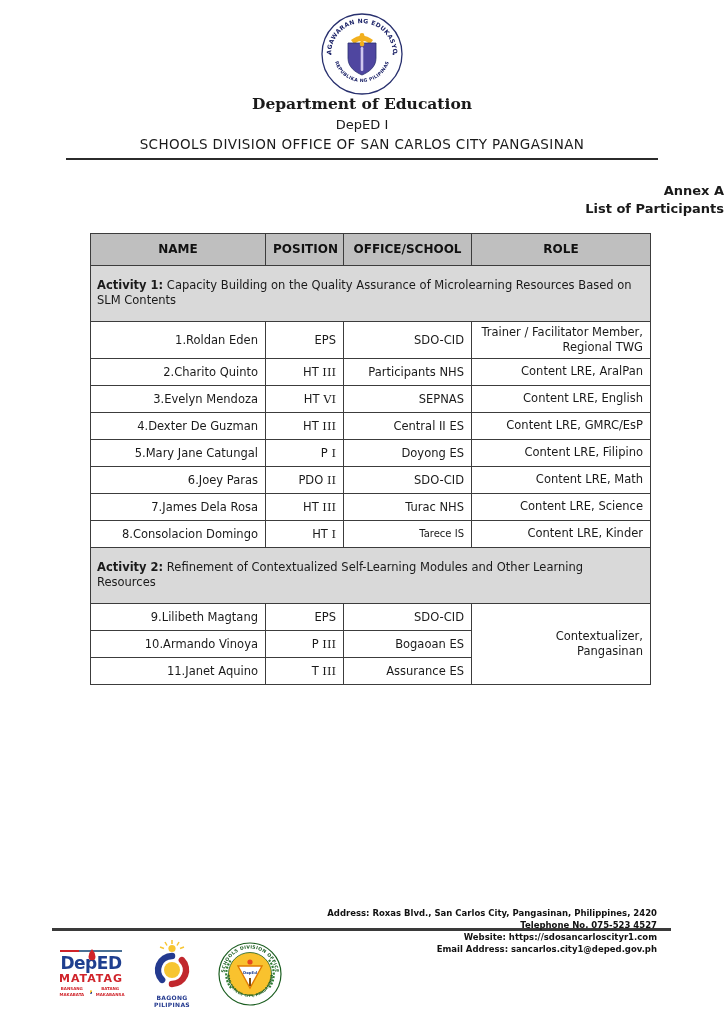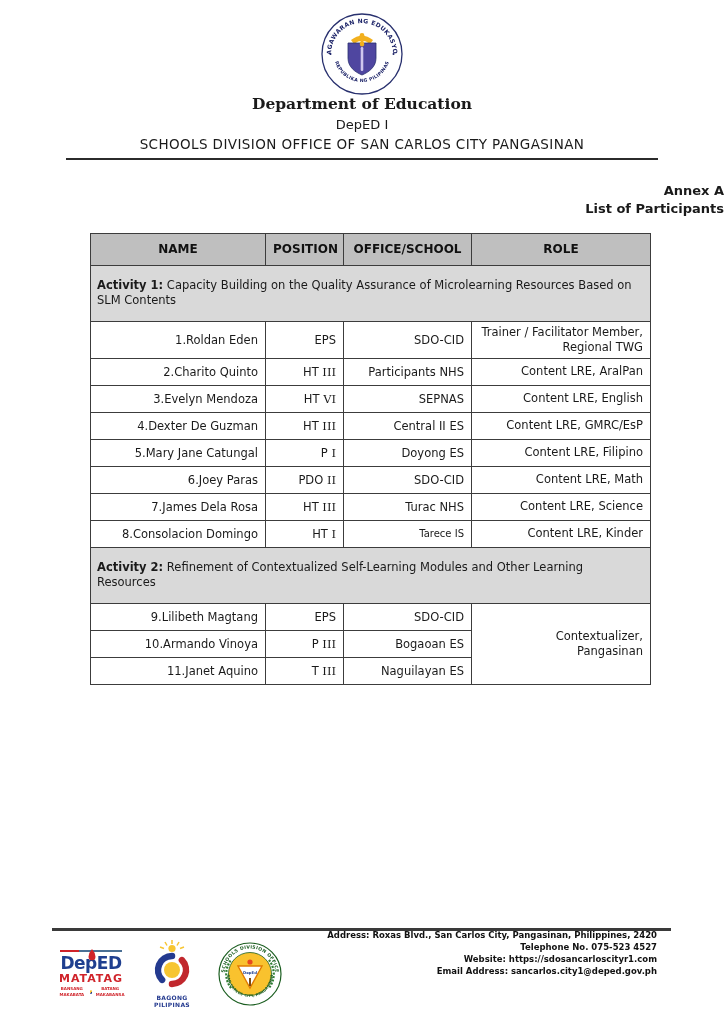--- a/index.html
+++ b/index.html
@@ -36,21 +36,21 @@
   }
   tr.participant-row{height:27px;text-align:right;}
   .cell-name .num{display:inline-block;min-width:25px;}
   .roman{font-family:"DejaVu Serif",serif;}
   .cell-small{font-size:10px;}
   .role-cell{white-space:pre-line;line-height:1.3;}
   
   .footer-rule{position:absolute;left:52px;top:928px;width:619px;height:2.5px;background:#3a3a3a;}
   .footer-logos{position:absolute;left:56px;top:939px;display:flex;align-items:center;gap:15px;}
   .contact-block{
-    position:absolute;top:929px;right:67px;text-align:right;
+    position:absolute;top:907px;right:67px;text-align:right;
     font-size:8.5px;font-weight:bold;line-height:12px;color:#111;
   }
   
   .deped-logo{width:70px;text-align:center;position:relative;}
   .deped-topline{height:2.5px;background:linear-gradient(to right,#d0232a 0 30%,#4a6f94 30% 100%);margin:0 4px 2px;}
   .deped-word{font-size:17px;font-weight:bold;color:#1f3f8f;letter-spacing:-0.5px;line-height:1.05;position:relative;display:inline-block;}
   .deped-flame{position:absolute;left:52%;top:-6px;transform:translateX(-50%);}
   .deped-matatag{font-size:11px;font-weight:bold;color:#d0232a;letter-spacing:1px;line-height:1.15;}
   .deped-slogan{display:flex;justify-content:center;align-items:center;gap:2px;font-size:4px;font-weight:bold;color:#d0232a;line-height:1.4;}
   .mini-emblem{width:4px;height:4px;border-radius:50%;background:linear-gradient(135deg,#f7c531 50%,#243a8f 50%);display:inline-block;}
@@ -177,21 +177,21 @@
 Pangasinan</td>
       </tr>
       <tr class="participant-row">
         <td class="cell-name"><span class="num">10.</span>Armando Vinoya</td>
         <td>P <span class="roman">III</span></td>
         <td>Bogaoan ES</td>
       </tr>
       <tr class="participant-row">
         <td class="cell-name"><span class="num">11.</span>Janet Aquino</td>
         <td>T <span class="roman">III</span></td>
-        <td>Naguilayan ES</td>
+        <td>Assurance ES</td>
       </tr>
     </tbody>
 </table>
 
 <div class="footer-rule"></div>
 
 <div class="footer-logos">
   <div class="deped-logo">
     <div class="deped-topline"></div>
     <span class="deped-word">

